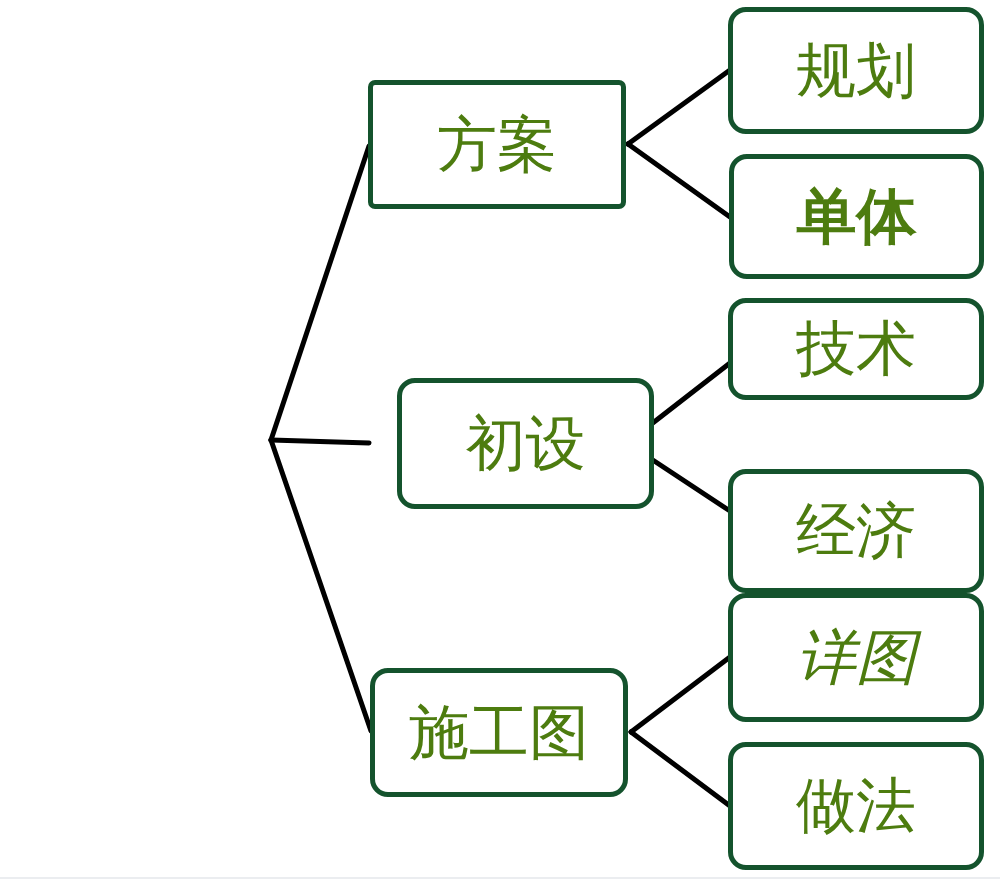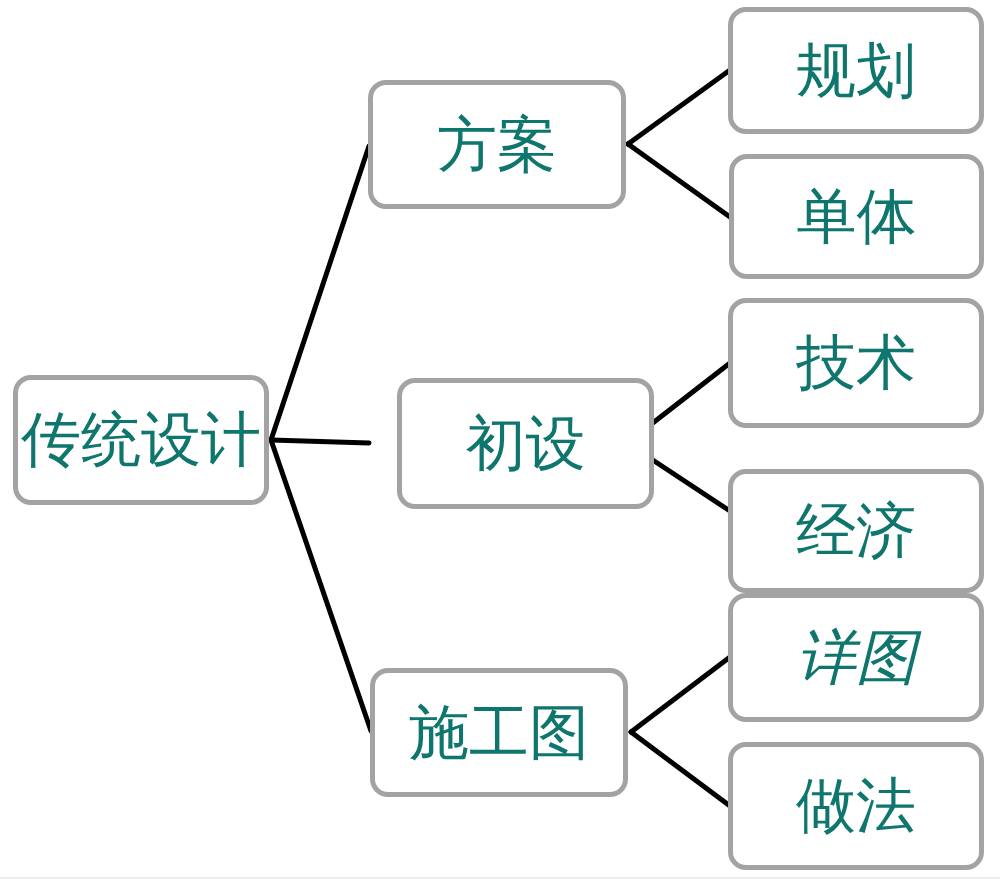--- a/index.html
+++ b/index.html
@@ -24,40 +24,40 @@
   }
   #edges line {
     stroke: #000000;
     stroke-width: 5;
     stroke-linecap: round;
   }
   .node {
     position: absolute;
     box-sizing: border-box;
     background: #ffffff;
-    border: 5px solid #a3a3a3;
+    border: 5px solid #14532d;
     border-radius: 18px;
     display: flex;
     align-items: center;
     justify-content: center;
     font-size: 60px;
     line-height: 1;
-    color: #0f766e;
+    color: #4d7c0f;
     white-space: nowrap;
   }
   
   .node-root    { left: 13px;  top: 375px; width: 256px; height: 130px; }
   
-  .node-fangan  { left: 368px; top: 80px;  width: 258px; height: 129px; }
+  .node-fangan  { left: 368px; top: 80px;  width: 258px; height: 129px; border-radius: 7px; }
   .node-chushe  { left: 368px; top: 378px; width: 257px; height: 131px; margin-left: 29px; }
   .node-shigong { left: 370px; top: 668px; width: 258px; height: 129px; }
   
   .node-guihua  { left: 728px; top: 7px;   width: 256px; height: 127px; }
-  .node-danti   { left: 729px; top: 154px; width: 255px; height: 125px; }
-  .node-jishu   { left: 728px; top: 298px; width: 256px; height: 130px; }
+  .node-danti   { left: 729px; top: 154px; width: 255px; height: 125px; font-weight: bold; }
+  .node-jishu   { left: 728px; top: 298px; width: 256px; height: 102px; }
   .node-jingji  { left: 728px; top: 449px; width: 256px; height: 124px; margin-top: 20px; }
   .node-xiangtu { left: 728px; top: 593px; width: 256px; height: 129px; font-style: italic; }
   .node-zuofa   { left: 728px; top: 742px; width: 256px; height: 128px; }
 
   .bottom-rule {
     position: absolute;
     left: 0;
     top: 877px;
     width: 1000px;
     height: 2px;
@@ -78,23 +78,20 @@
     <line x1="628" y1="144" x2="730" y2="70" stroke="#000000"></line>
     <line x1="628" y1="144" x2="730" y2="217" stroke="#000000"></line>
 
     <line x1="627" y1="443" x2="730" y2="363" stroke="#000000"></line>
     <line x1="627" y1="443" x2="730" y2="511" stroke="#000000"></line>
 
     <line x1="631" y1="732" x2="730" y2="657" stroke="#000000"></line>
     <line x1="631" y1="732" x2="730" y2="806" stroke="#000000"></line>
   </svg>
 
-  <div class="node node-root">
-    <span>传统设计</span>
-  </div>
 
   <div class="node node-fangan">
     <span>方案</span>
   </div>
   <div class="node node-chushe">
     <span>初设</span>
   </div>
   <div class="node node-shigong">
     <span>施工图</span>
   </div>

